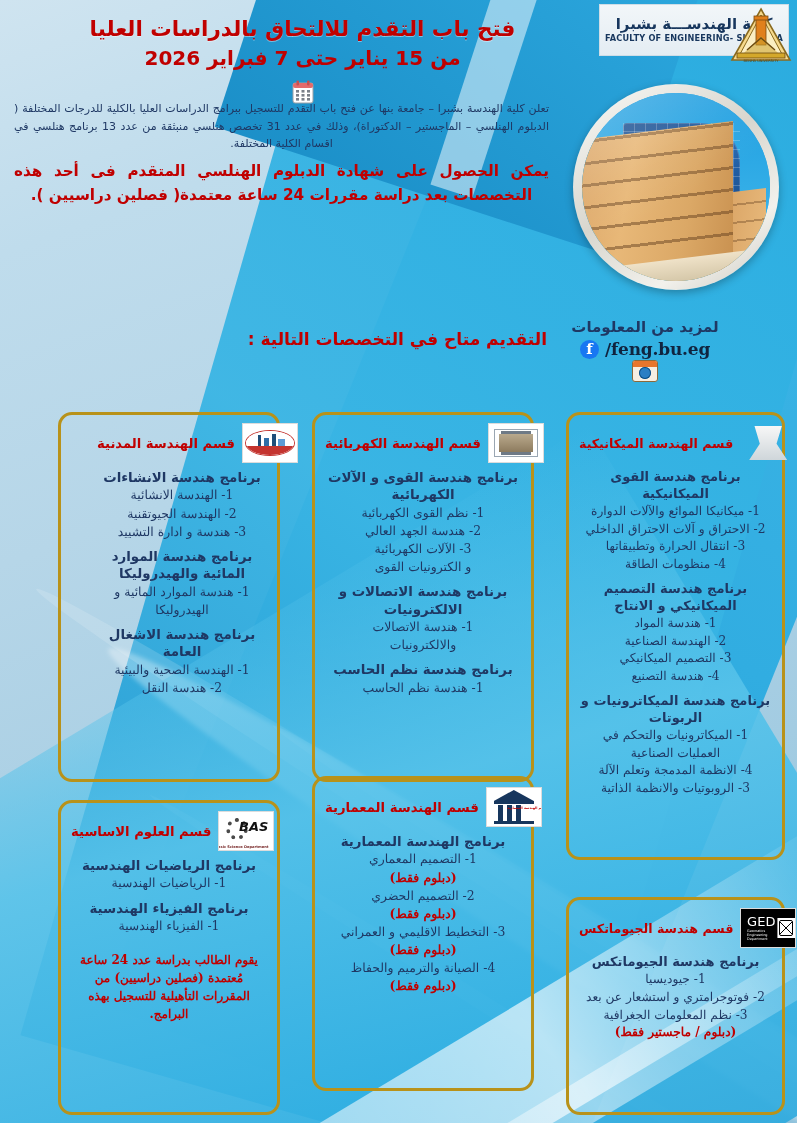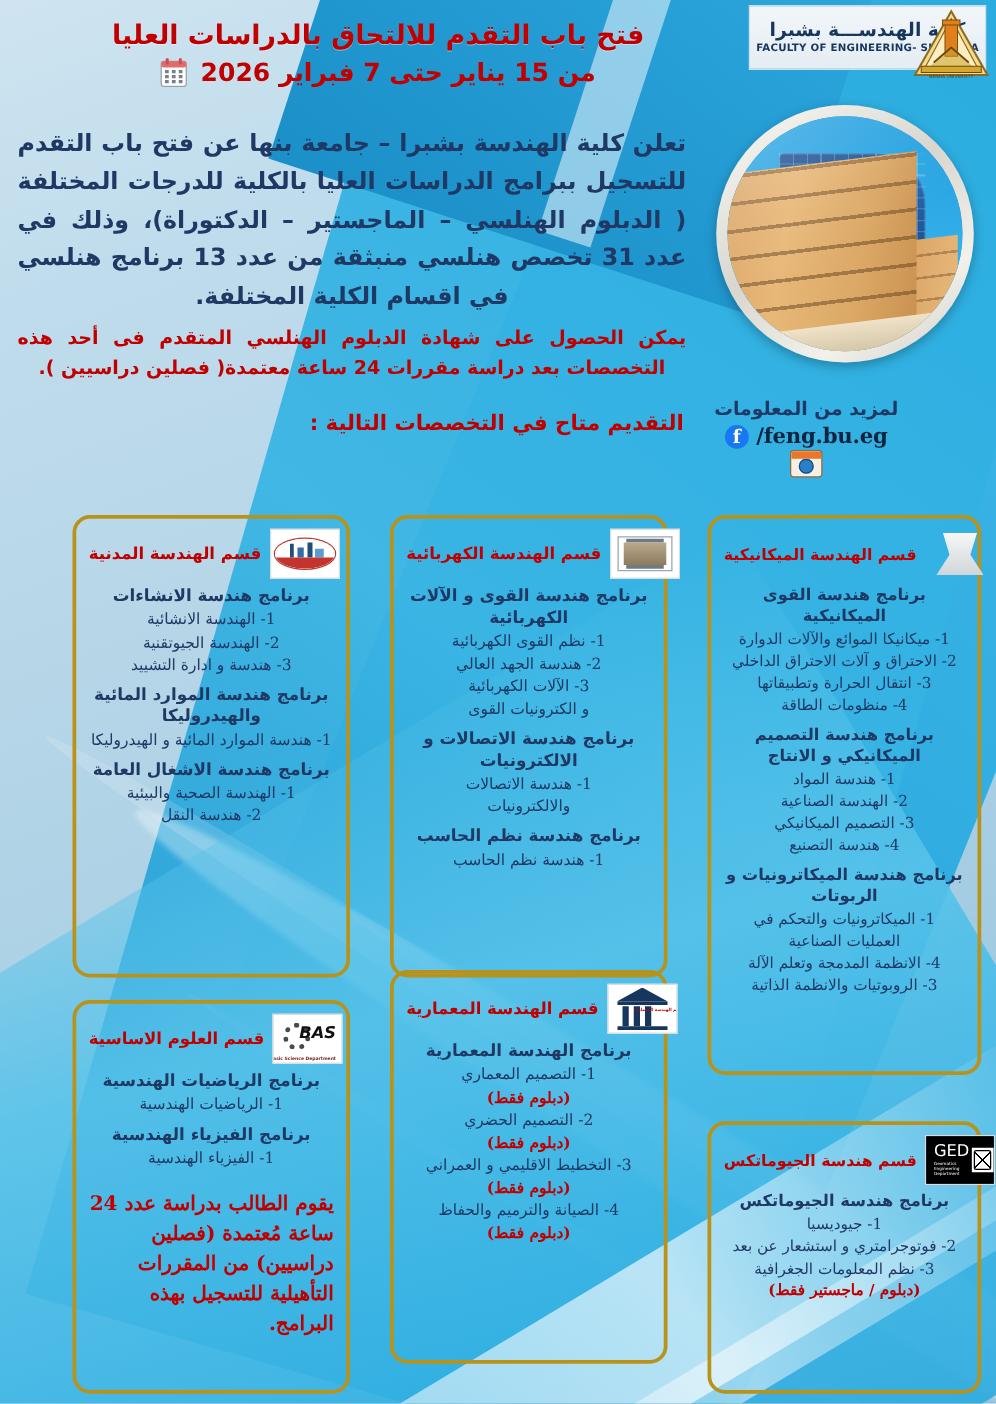--- a/index.html
+++ b/index.html
@@ -119,30 +119,31 @@
   }
   .headline .l1 {
     font-size: 21.5px; font-weight: bold; color: #c00000;
     line-height: 1.22; text-shadow: 0 1px 0 rgba(255,255,255,.4);
   }
   .headline .l2 {
     margin-top: 4px;
     font-size: 20px; font-weight: bold; color: #c00000;
     display: flex; align-items: center; justify-content: center; gap: 10px;
     direction: rtl;
+    flex-direction: column;
   }
   .cal-icon { display: inline-flex; }
 
   
   .intro {
     position: absolute; top: 100px; right: 248px; left: 14px;
     text-align: center; direction: rtl;
   }
   .intro p.navy {
-    font-size: 19px; font-weight: bold; color: #1f3864;
+    font-size: 11px; font-weight: normal; color: #1f3864;
     line-height: 1.60; text-align: justify; text-align-last: center;
   }
   .intro p.red {
     margin-top: 6px;
     font-size: 15.2px; font-weight: bold; color: #c00000;
     line-height: 1.60; text-align: justify; text-align-last: center;
   }
   .subhead {
     position: absolute; top: 329px; right: 250px;
     font-size: 17px; font-weight: bold; color: #c00000; direction: rtl;
@@ -271,25 +272,25 @@
   .prog-title.first { margin-top: 2px; }
   ul.items { list-style: none; }
   ul.items li {
     font-family: "DejaVu Serif", "Liberation Serif", serif;
     font-size: 12.4px; color: #1f3864; line-height: 1.46;
     text-align: center;
   }
   ul.items li.note { color: #c00000; font-weight: bold; }
   .footnote {
     font-family: "DejaVu Serif", "Liberation Serif", serif;
-    font-size: 16px; color: #c00000; font-weight: bold;
-    line-height: 1.5; margin-top: 16px;
-  }
-
-  #box-civil   { left: 58px;  top: 412px; width: 222px; height: 370px; }
+    font-size: 12px; color: #c00000; font-weight: bold;
+    text-align: center; line-height: 1.5; margin-top: 16px;
+  }
+
+  #box-civil   { left: 58px;  top: 412px; width: 222px; height: 370px; padding-left: 36px; }
   #box-elec    { left: 312px; top: 412px; width: 222px; height: 370px; }
   #box-mech    { left: 566px; top: 412px; width: 219px; height: 448px; }
   #box-basic   { left: 58px;  top: 800px; width: 222px; height: 315px; }
   #box-arch    { left: 312px; top: 776px; width: 222px; height: 315px; }
   #box-geo     { left: 566px; top: 897px; width: 219px; height: 218px; }
 
   #box-mech .box-head .title,
   #box-geo  .box-head .title { font-size: 12.6px; }
   #box-mech ul.items li, #box-geo ul.items li { font-size: 12.2px; }
   #box-mech .prog-title, #box-geo .prog-title { font-size: 13px; }

